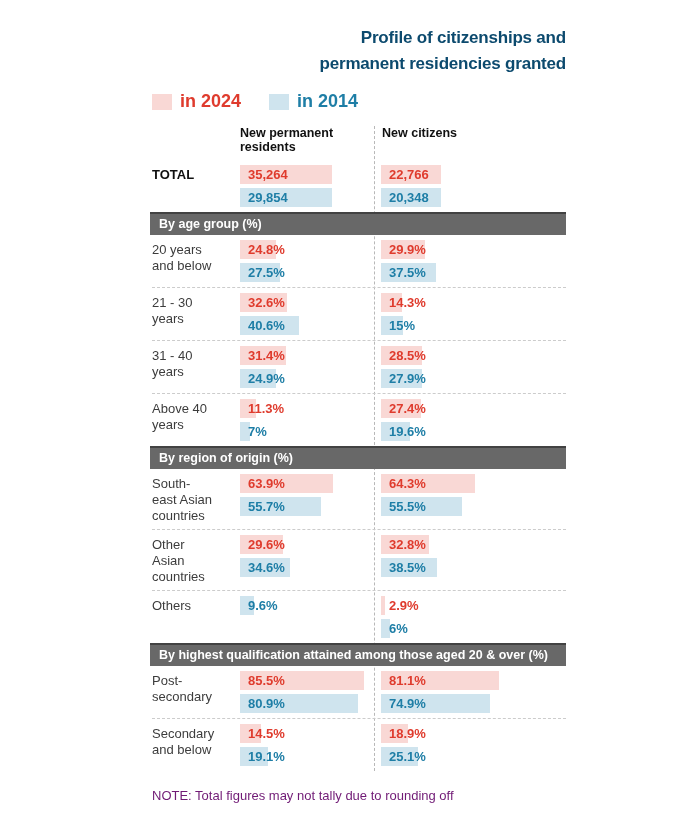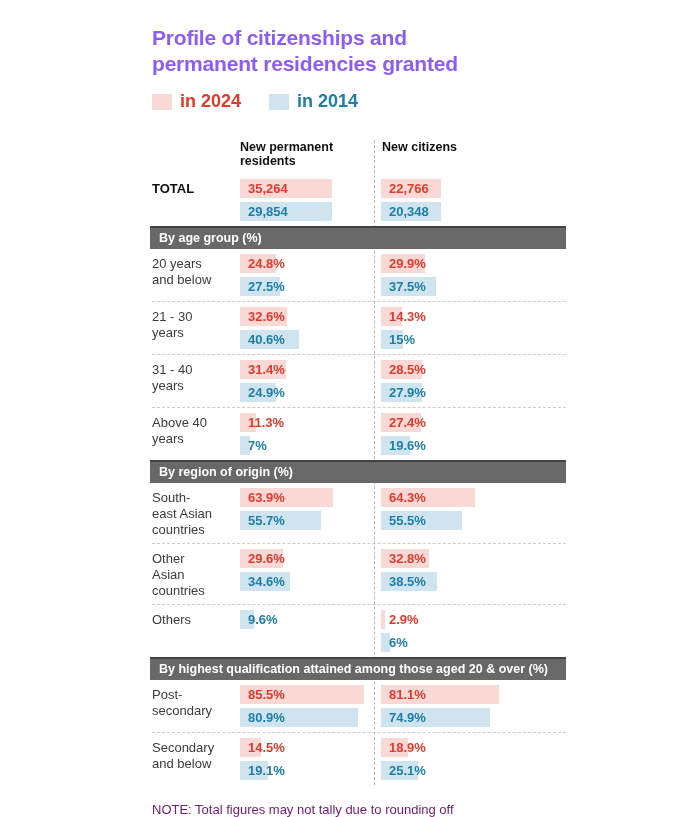--- a/index.html
+++ b/index.html
@@ -4,29 +4,30 @@
 <style>
   * { margin:0; padding:0; box-sizing:border-box; }
   html,body { background:#ffffff; }
   body {
     width:679px; height:817px; position:relative; overflow:hidden;
     font-family:"Liberation Sans", sans-serif; color:#222;
   }
   .content { position:absolute; left:152px; top:25px; width:414px; }
 
   .title {
-    font-size:21px; font-weight:bold; line-height:26px; color:#8b5cf6;
+    font-size:17px; font-weight:bold; line-height:26px; color:#0c4a6e;
     letter-spacing:-0.2px;
+    text-align:right;
   }
 
   .legend { display:flex; gap:28px; margin-top:16px; height:17px; align-items:center; }
   .legend-item { display:flex; align-items:center; gap:8px; font-size:18px; font-weight:bold; }
   .swatch { width:20px; height:16px; flex:0 0 auto; }
 
-  .table-area { position:relative; margin-top:30px; }
+  .table-area { position:relative; margin-top:16px; }
   .col-divider {
     position:absolute; left:222px; top:0; bottom:0; width:0;
     border-left:1px dashed #b8b8b8; z-index:0;
   }
   .header-row {
     display:grid; grid-template-columns:88px 134px 1fr;
     font-size:12.5px; font-weight:bold; color:#111;
     padding-bottom:6px; position:relative; z-index:1;
   }
   .header-row .hdr-nc { padding-left:8px; }

